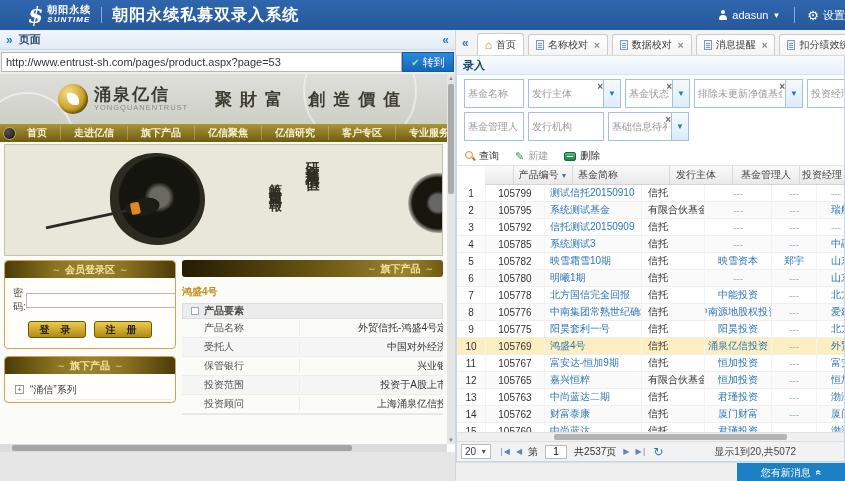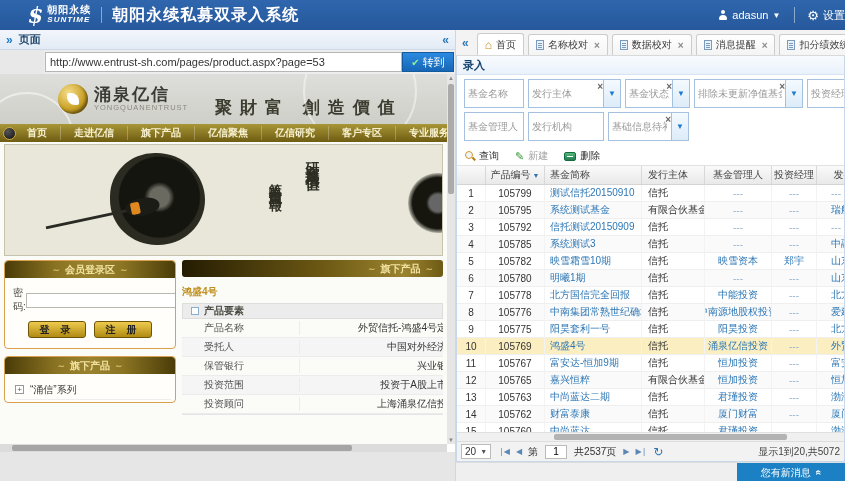--- a/index.html
+++ b/index.html
@@ -25,37 +25,37 @@
   .tb-sep2 { width:1px; height:16px; background:rgba(255,255,255,.45); margin:0 12px 0 14px; }
   .tb-settings { display:flex; align-items:center; gap:4px; font-size:11px; white-space:nowrap; cursor:pointer; }
   .gear { font-size:13px; line-height:13px; }
 
   
   .left-panel { position:absolute; top:30px; left:0; width:455px; height:451px; background:#e8e8e8; }
   .lp-header { height:20px; background:linear-gradient(#f2f6fb,#e2ebf5); border-bottom:1px solid #cdd9e6; display:flex; align-items:center; padding:0 6px; }
   .lp-expand { color:#1e7ad0; font-weight:bold; font-size:12px; margin-right:6px; cursor:pointer; }
   .lp-title { color:#24496e; font-weight:bold; font-size:11px; flex:1; }
   .lp-collapse { color:#2d77b5; font-weight:bold; font-size:12px; cursor:pointer; }
-  .lp-urlrow { height:24px; background:#ededed; display:flex; align-items:center; padding:2px 1px;margin-left:44px; }
+  .lp-urlrow { height:24px; background:#ededed; display:flex; align-items:center; padding:2px 1px; }
   .lp-url { flex:1; height:20px; border:1px solid #b5b5b5; background:#fff; font-size:11px; color:#333; padding:0 4px; font-family:"Liberation Sans",sans-serif; }
   .lp-go { width:52px; height:20px; background:linear-gradient(#2a8ae0,#1767b6); color:#fff; border:1px solid #135a9e; font-size:11px; display:flex; align-items:center; justify-content:center; gap:3px; cursor:pointer; }
   .lp-go .chk { color:#8ff08f; font-size:10px; }
 
   
   .web { position:relative; height:378px; background:#fff; overflow:hidden; }
   .web-inner { position:absolute; left:0; top:0; right:8px; bottom:8px; overflow:hidden; background:#fbfbf8; }
   .site-banner { position:relative; height:50px; background:linear-gradient(#dededa,#cfcfc9); overflow:hidden; }
   .site-banner::before { content:""; position:absolute; left:-20px; top:18px; width:90px; height:90px; border:2px solid rgba(255,255,255,.5); border-radius:50%; }
   .site-banner::after { content:""; position:absolute; right:30px; top:-40px; width:110px; height:110px; border:2px solid rgba(255,255,255,.45); border-radius:50%; }
   .site-logo { position:absolute; left:58px; top:10px; display:flex; align-items:center; gap:6px; }
   .site-logo-mark { width:30px; height:30px; border-radius:50%; background:radial-gradient(circle at 35% 30%,#f5dd8a,#caa227 55%,#8a6a10); box-shadow:inset -2px -2px 3px rgba(0,0,0,.4); position:relative; }
   .site-logo-mark::after { content:""; position:absolute; left:9px; top:9px; width:12px; height:12px; background:#fff; border-radius:2px 8px 2px 8px; }
   .site-logo-cn { font-size:17px; font-weight:bold; color:#3a3a35; letter-spacing:2px; line-height:17px; }
   .site-logo-en { font-size:7.5px; color:#8a8a80; letter-spacing:1px; }
-  .site-slogan { position:absolute; left:215px; top:22px; font-family:Liberation Sans, sans-serif; font-weight:bold; font-size:17px; color:#3c3c30; letter-spacing:8px; white-space:nowrap; }
+  .site-slogan { position:absolute; left:215px; top:14px; font-family:Liberation Mono, monospace; font-weight:bold; font-size:17px; color:#3c3c30; letter-spacing:8px; white-space:nowrap; }
   .site-nav { height:18px; background:linear-gradient(#a89637,#6e5c12); display:flex; align-items:center; padding-left:14px; position:relative; }
   .site-nav::before { content:""; position:absolute; left:3px; top:3px; width:11px; height:11px; border-radius:50%; background:radial-gradient(circle at 35% 30%,#555,#111); border:1px solid #caa94a; }
   .nav-item { color:#f7f0cf; font-size:10px; font-weight:bold; padding:0 13px; border-right:1px solid rgba(255,255,255,.25); white-space:nowrap; cursor:pointer; }
   .site-hero { position:relative; height:112px; margin:2px 4px 0 4px; background:#e9e7da; border:1px solid #c6c2ae; overflow:hidden; }
   .hero-blob { position:absolute; left:105px; top:8px; width:95px; height:92px; border-radius:48% 52% 50% 50%; background:radial-gradient(circle at 52% 48%, #6a6a60 0 14%, #15150f 22% 58%, #2b2b22 60% 74%, rgba(40,40,30,.25) 78%, transparent 84%); }
   .hero-brush { position:absolute; left:40px; top:72px; width:90px; height:3px; background:#2a2a24; transform:rotate(-12deg); }
   .hero-brush::before { content:""; position:absolute; right:-26px; top:-8px; width:34px; height:18px; border-radius:50% 60% 55% 60%; background:#1c1c16; }
   .hero-brush::after { content:""; position:absolute; right:-6px; top:-5px; width:9px; height:12px; background:#e08820; border-radius:2px; }
   .hero-blob2 { position:absolute; right:-26px; top:28px; width:60px; height:60px; border-radius:50%; background:radial-gradient(circle,#666 0 20%,#16160f 28% 60%,rgba(30,30,20,.3) 70%,transparent 78%); }
   .hero-callig { position:absolute; top:6px; writing-mode:vertical-rl; font-family:"DejaVu Serif",serif; font-weight:bold; color:#2e2e24; letter-spacing:3px; }
@@ -127,21 +127,21 @@
   .gtoolbar { height:19px; display:flex; align-items:center; gap:16px; padding-left:8px; border-bottom:1px solid #e2e2e2; }
   .tbtn { display:flex; align-items:center; gap:4px; font-size:10px; color:#333; cursor:pointer; }
   .tbtn.dim span.lbl { color:#a0a0a0; }
   .mag { position:relative; width:10px; height:10px; }
   .mag::before { content:""; position:absolute; left:0; top:0; width:6px; height:6px; border:1.5px solid #d49a28; border-radius:50%; background:#eef4fa; }
   .mag::after { content:""; position:absolute; left:7px; top:7px; width:4px; height:1.5px; background:#b07a10; transform:rotate(45deg); }
   .pencil { color:#3a9a3a; font-size:11px; line-height:11px; }
   .delico { width:12px; height:9px; border-radius:2px; background:linear-gradient(#57b87a,#1f7f4f); border:1px solid #156a40; position:relative; }
   .delico::after { content:""; position:absolute; left:2px; top:3px; right:2px; height:1.5px; background:#fff; }
 
-  .grid { flex:1; position:relative; overflow:hidden; }
+  .grid { flex:1; position:relative; overflow:hidden;padding-left:28px; }
   .ghead { display:flex; height:19px; background:linear-gradient(#fafafa,#e9e9e9); border-bottom:1px solid #d4d4d4; font-size:10px; color:#444; }
   .ghead .gc { display:flex; align-items:center; justify-content:center; border-right:1px solid #d8d8d8; gap:2px; }
   .gbody { position:absolute; top:19px; left:0; right:0; bottom:0; overflow:hidden; }
   .trow { display:flex; height:17px; border-bottom:1px solid #efefef; font-size:10px; background:#fff; cursor:pointer; }
   .trow.alt { background:#fafafa; }
   .trow.sel { background:#fbeec1; }
   .trow.sel2 { background:#fdf6e3; }
   .gc { flex:none; display:flex; align-items:center; justify-content:center; overflow:hidden; white-space:nowrap; border-right:1px solid #f3f3f3; }
   .c0{width:29px} .c1{width:59px} .c2{width:97px; justify-content:flex-start; padding-left:5px;} .c3{width:63px; justify-content:flex-start; padding-left:6px;} .c4{width:67px} .c5{width:45px} .c6{width:60px; justify-content:flex-start; padding-left:14px;}
   .ghead .c2, .ghead .c3 { justify-content:flex-start; }
@@ -150,21 +150,21 @@
   .sort { color:#2d77b5; font-size:7px; }
   .grid-hscroll { position:absolute; left:0; right:0; bottom:0; height:9px; background:#f0f0f0; border-top:1px solid #e0e0e0; }
   .grid-hthumb { position:absolute; top:1px; bottom:1px; left:97px; width:233px; background:#b3b3b3; border-radius:2px; }
 
   .pager { height:20px; background:#f2f2f2; border-top:1px solid #ddd; display:flex; align-items:center; padding:0 4px; gap:7px; font-size:10px; color:#333; }
   .psize { display:flex; align-items:center; gap:4px; height:15px; border:1px solid #bbb; background:#fff; padding:0 3px; cursor:pointer; }
   .psize .caret { color:#555; font-size:7px; }
   .picon { color:#5b87b5; font-size:8px; cursor:pointer; letter-spacing:-1px; }
   .pinput { width:22px; height:14px; border:1px solid #bbb; font-size:10px; text-align:center; padding:0; }
   .prefresh { color:#2d77b5; font-size:12px; cursor:pointer; }
-  .pinfo { flex:1; text-align:right; white-space:nowrap; overflow:hidden; color:#444; }
+  .pinfo { flex:1; text-align:center; white-space:nowrap; overflow:hidden; color:#444; }
 
   .rp-bottom { height:19px; background:#efefef; border-top:1px solid #ddd; position:relative; }
   .notif { position:absolute; right:0; top:0; width:108px; height:19px; background:#1b80c4; color:#fff; font-size:10px; display:flex; align-items:center; justify-content:center; gap:5px; cursor:pointer; }
   .notif .up { display:inline-block; transform:rotate(90deg); font-size:10px; font-weight:bold; }
 </style>
 </head>
 <body>
 
 <div class="app">
 

